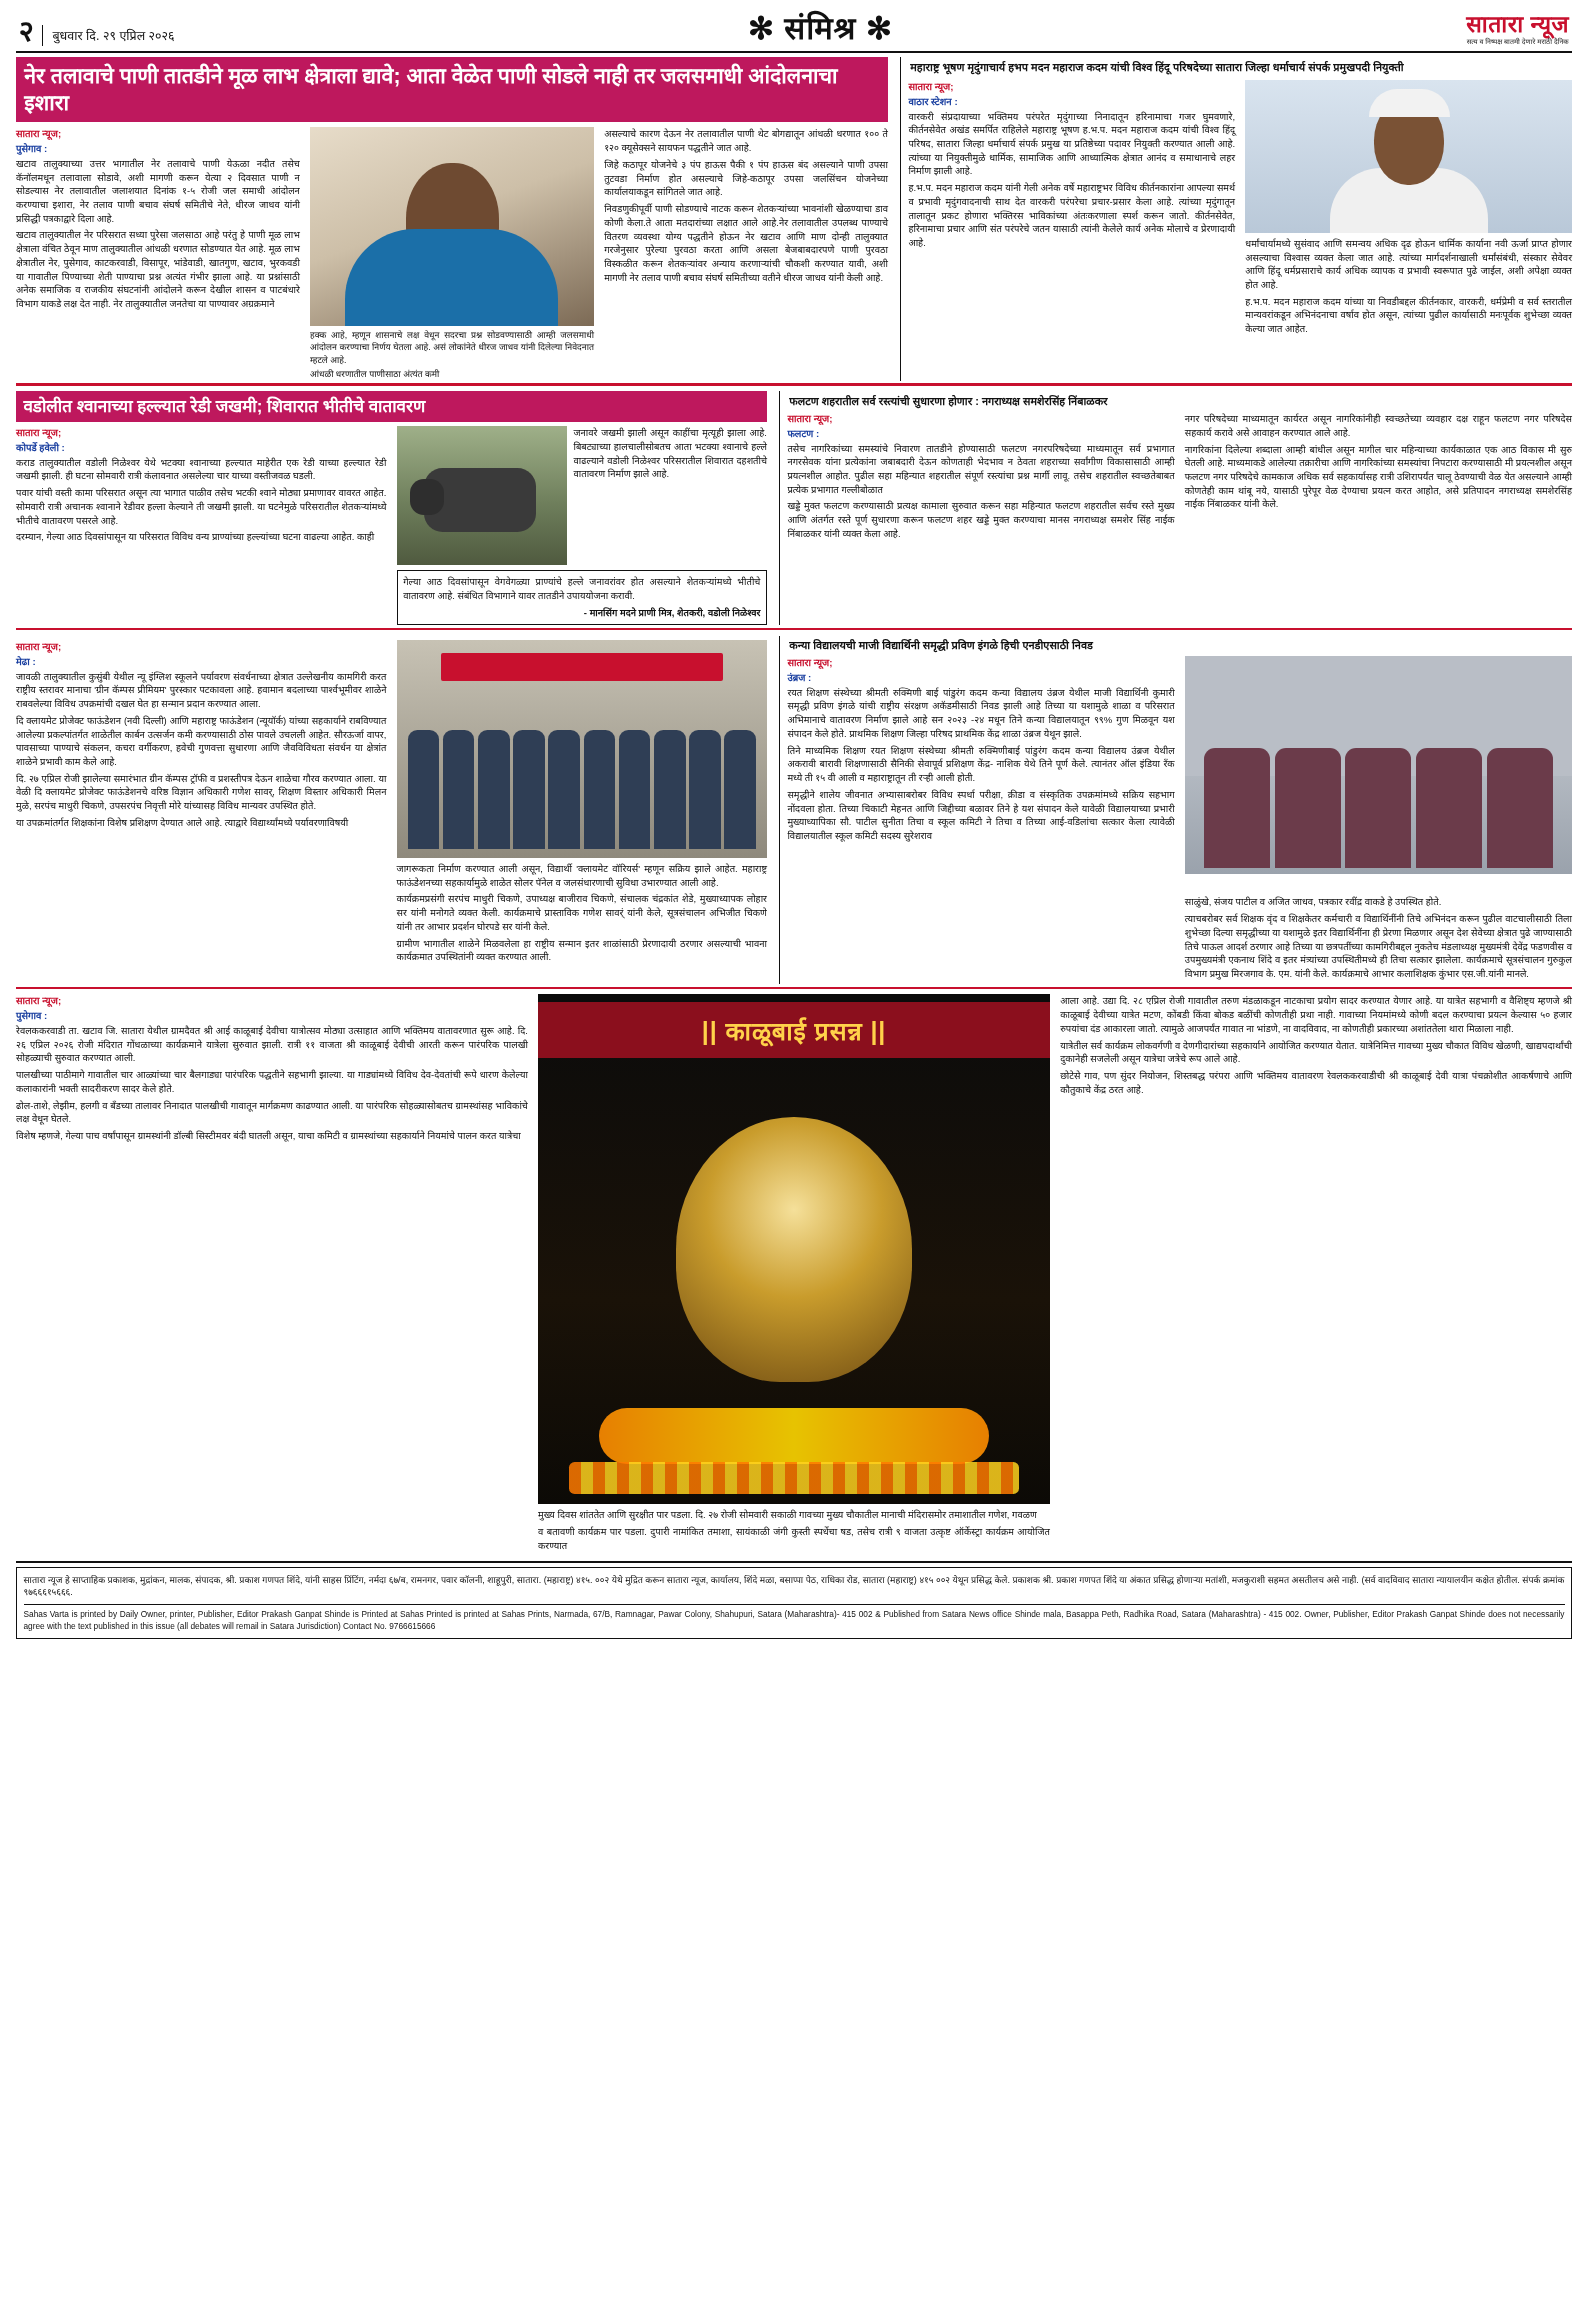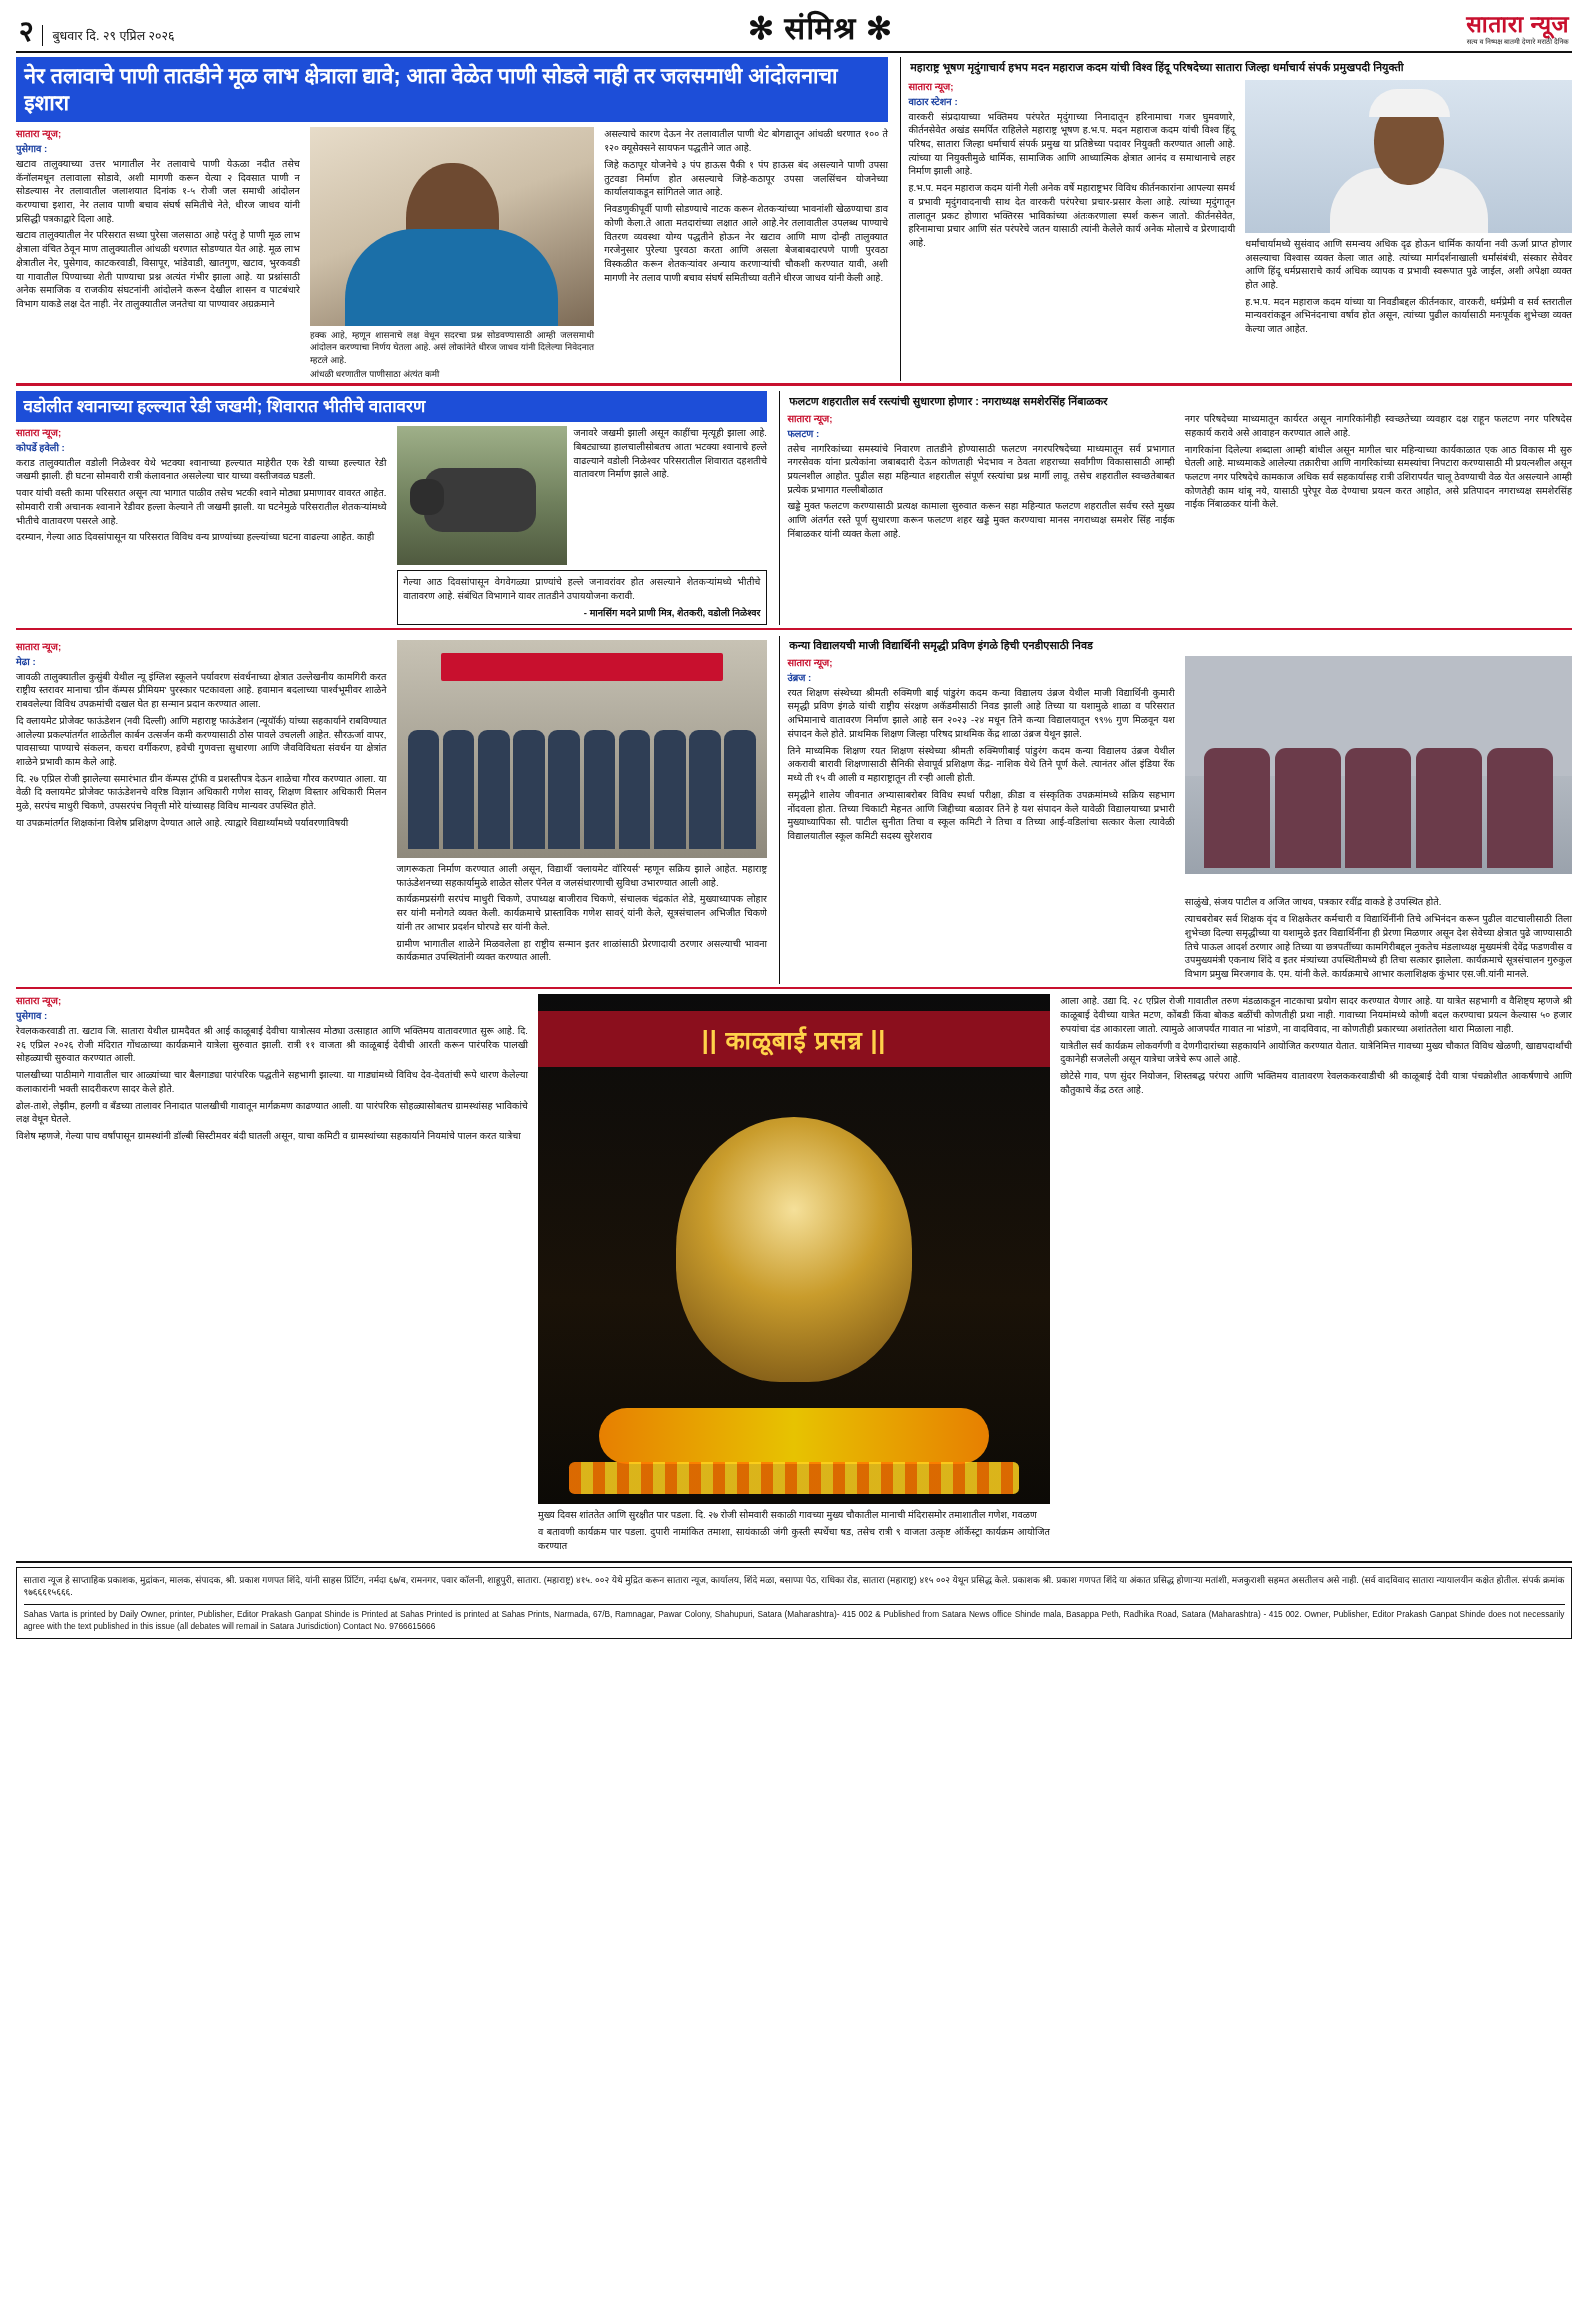--- a/index.html
+++ b/index.html
@@ -64,21 +64,21 @@
   }
   .logo-sub {
     font-size: 7px;
     color: #222;
     line-height: 1.2;
     margin-top: 1.9px;
   }
   .rule-red { height: 2.3px; background: #c8102e; margin: 2.8px 0 0 0; }
 
   .headline-bar {
-    background: #1d4ed8;
+    background: #be185d;
     color: #fff;
     padding: 5.6px 8.3px;
     font-size: 21.3px;
     font-weight: bold;
     line-height: 1.25;
   }
   .headline-bar.mid { font-size: 17px; padding: 4.6px 7.4px; }
 
   .headline-plain {
     font-size: 11px;
@@ -146,21 +146,21 @@
   .group-photo .banner { position:absolute; left:12%; right:12%; top:6%; height:28px; background:#c8102e; border-radius:1.9px; }
   .group-photo .row-people { position:absolute; left:3%; right:3%; bottom:4%; height:55%; display:flex; gap:3.7px; }
   .group-photo .row-people i { flex:1; background:#2f3e55; border-radius:9.3px 9.3px 0 0; display:block; }
 
   .award-photo { height: 218px; background: linear-gradient(180deg,#cfd3d9 0%, #9aa2ac 100%); }
   .award-photo .wall { position:absolute; inset:0 0 45% 0; background:#b9bec6; }
   .award-photo .ppl { position:absolute; left:5%; right:5%; bottom:3%; height:55%; display:flex; gap:4.6px; }
   .award-photo .ppl i { flex:1; background:#6b3b4a; border-radius:11px 11px 0 0; display:block; }
 
   .temple-photo { height: 510px; background: linear-gradient(180deg,#0b0b0b 0%, #1a1208 60%, #0c0a06 100%); }
-  .temple-photo .bannertop { position:absolute; left:0; right:0; top:17px; height:56px; background:#8b0f1d; }
+  .temple-photo .bannertop { position:absolute; left:0; right:0; top:8px; height:56px; background:#8b0f1d; }
   .temple-photo .bannertop span {
     position:absolute; inset:0; display:flex; align-items:center; justify-content:center;
     color:#ffd24a; font-size:25px; font-weight:bold; letter-spacing:0.9px;
   }
   .temple-photo .idol { position:absolute; left:50%; top:24%; width:46%; margin-left:-23%; height:52%; background:radial-gradient(circle at 50% 35%, #f5e09a 0%, #c99c2c 42%, #6d4a12 100%); border-radius:50% 50% 44% 44%; }
   .temple-photo .garland { position:absolute; left:12%; right:12%; bottom:8%; height:56px; background:linear-gradient(90deg,#ff8c00,#ffd700,#ff8c00); border-radius:28px; opacity:.9; }
   .temple-photo .flowers { position:absolute; left:6%; right:6%; bottom:2%; height:32px; background:repeating-linear-gradient(90deg,#ff7a00 0 12px,#ffd21e 12px 24px); border-radius:5.6px; opacity:.85;}
 
   
   .footer-box {

